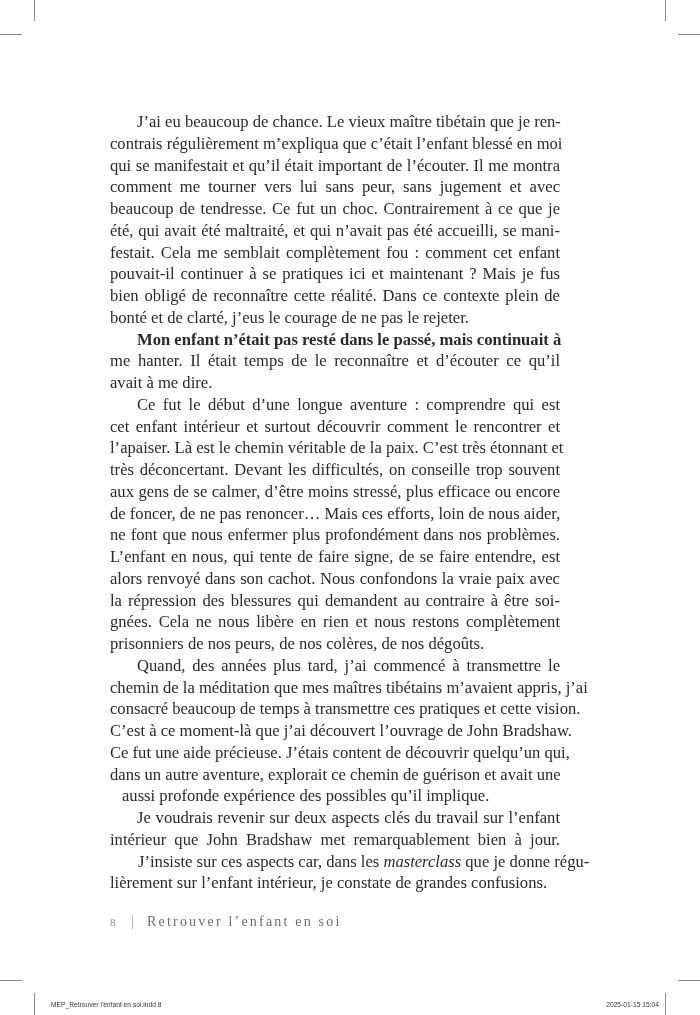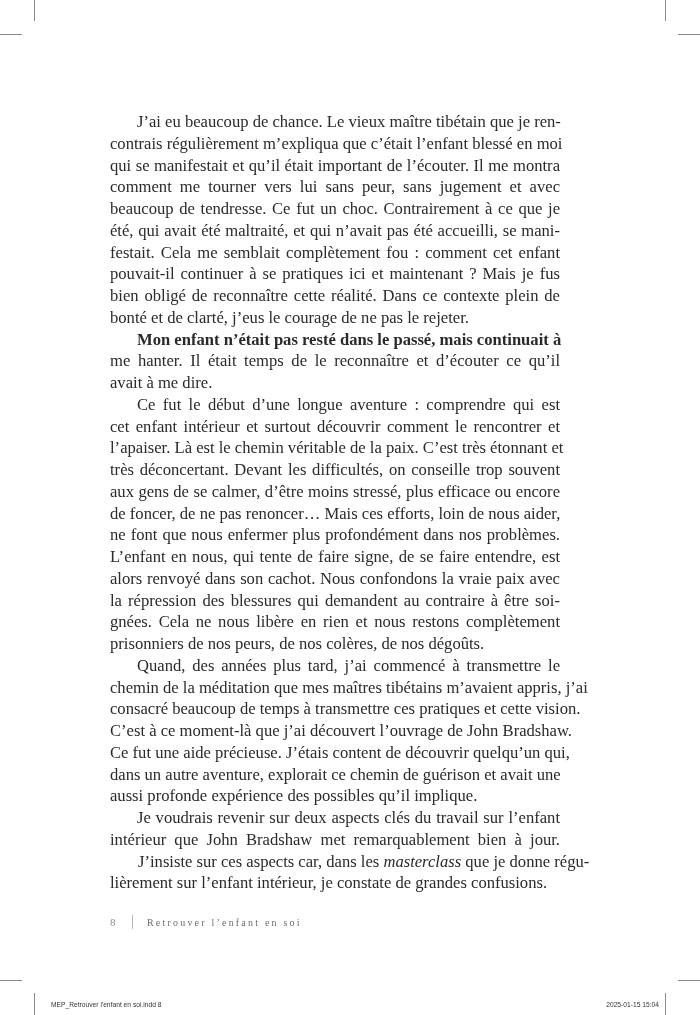--- a/index.html
+++ b/index.html
@@ -17,21 +17,21 @@
     .line { display: block; text-align: justify; text-align-last: justify; white-space: nowrap; }
     .line.last { text-align-last: left; }
     em { font-style: italic; }
     .running-foot {
       position: absolute; left: 110px; top: 914px; height: 16px;
       display: flex; align-items: center;
       font-family: "Liberation Serif", "DejaVu Serif", serif; color: #8a8a8a;
     }
     .folio { font-size: 11px; width: 12px; }
     .foot-sep { width: 1px; height: 14px; background: #b8b8b8; margin: 0 14px 0 10px; }
-    .foot-title { font-size: 10px; letter-spacing: 2.2px; color: #6d6d6d; }
+    .foot-title { font-size: 14px; letter-spacing: 2.2px; color: #6d6d6d; }
     .slug-left {
       position: absolute; left: 51px; top: 1000px;
       font-family: "Liberation Sans", "DejaVu Sans", sans-serif; font-size: 7.6px; color: #333;
       transform: scaleX(0.88); transform-origin: left center;
     }
     .slug-right {
       position: absolute; right: 41px; top: 1000px;
       font-family: "Liberation Sans", "DejaVu Sans", sans-serif; font-size: 7.6px; color: #333;
       transform: scaleX(0.88); transform-origin: right center;
     }
@@ -80,21 +80,21 @@
       <span class="line" style="text-indent: 0px;">gnées. Cela ne nous libère en rien et nous restons complètement</span>
       <span class="line last" style="text-indent: 0px;">prisonniers de nos peurs, de nos colères, de nos dégoûts.</span>
     </p>
     <p>
       <span class="line" style="text-indent: 27px;">Quand, des années plus tard, j’ai commencé à transmettre le</span>
       <span class="line" style="text-indent: 0px;">chemin de la méditation que mes maîtres tibétains m’avaient appris, j’ai</span>
       <span class="line" style="text-indent: 0px;">consacré beaucoup de temps à transmettre ces pratiques et cette vision.</span>
       <span class="line" style="text-indent: 0px;">C’est à ce moment-là que j’ai découvert l’ouvrage de John Bradshaw.</span>
       <span class="line" style="text-indent: 0px;">Ce fut une aide précieuse. J’étais content de découvrir quelqu’un qui,</span>
       <span class="line" style="text-indent: 0px;">dans un autre aventure, explorait ce chemin de guérison et avait une</span>
-      <span class="line last" style="text-indent: 0px;">aussi profonde expérience des possibles qu’il implique.</span>
+      <span class="line last" style="text-indent: 0px; margin-left: 12px;">aussi profonde expérience des possibles qu’il implique.</span>
     </p>
     <p>
       <span class="line" style="text-indent: 27px;">Je voudrais revenir sur deux aspects clés du travail sur l’enfant</span>
       <span class="line" style="text-indent: 0px;">intérieur que John Bradshaw met remarquablement bien à jour.</span>
       <span class="line" style="text-indent: 0px; margin-left: 28px;">J’insiste sur ces aspects car, dans les <em>masterclass</em> que je donne régu-</span>
       <span class="line last" style="text-indent: 0px;">lièrement sur l’enfant intérieur, je constate de grandes confusions.</span>
     </p>
   </div>
 
 <div class="running-foot">

